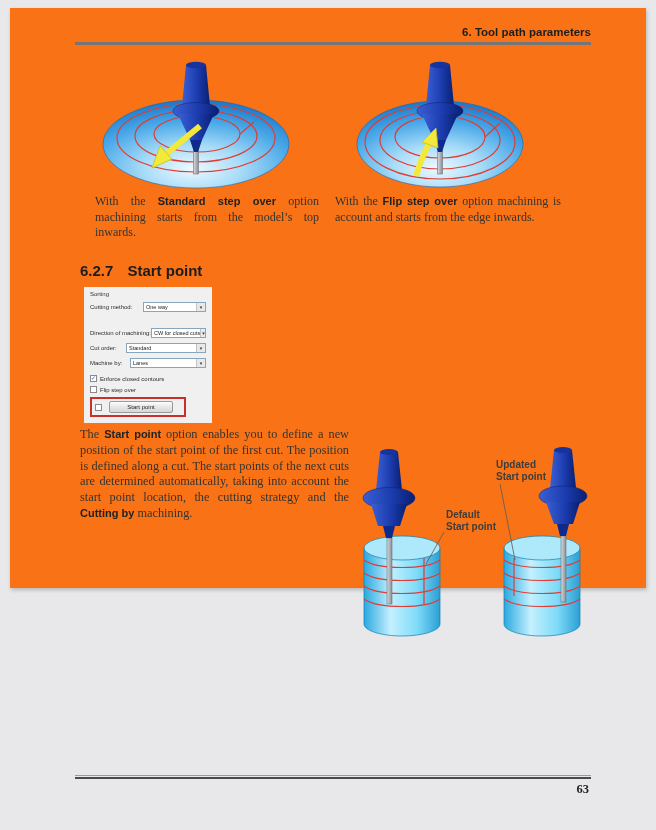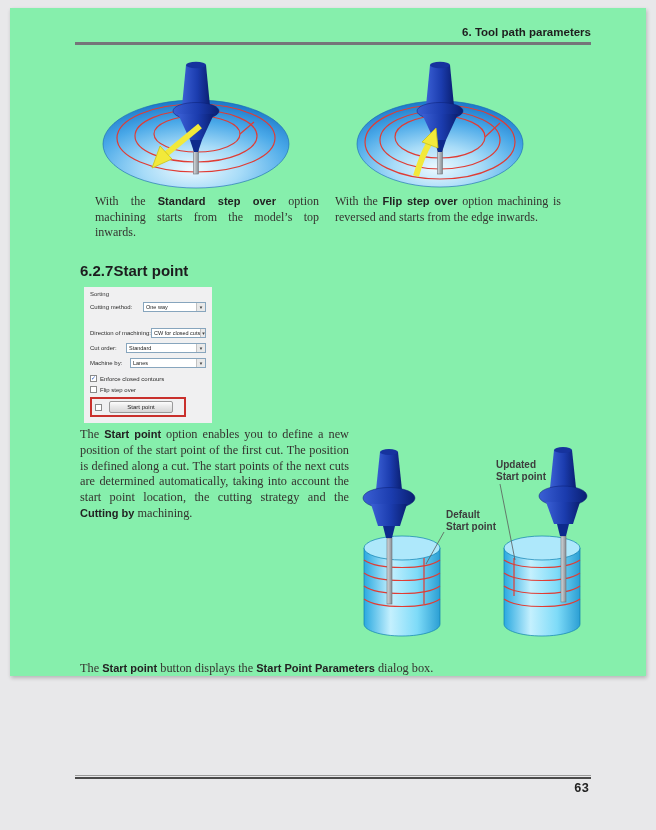--- a/index.html
+++ b/index.html
@@ -4,22 +4,22 @@
 <style>
   * { margin:0; padding:0; box-sizing:border-box; }
   html,body { width:656px; height:830px; }
   body {
     background:#e8e8ea;
     font-family:"Liberation Serif", serif;
     position:relative;
     overflow:hidden;
   }
   .page {
-    position:absolute; left:10px; top:8px; width:636px; height:668px;
-    background:#86efac;
+    position:absolute; left:10px; top:8px; width:636px; height:580px;
+    background:#f97316;
     box-shadow:1px 2px 4px rgba(0,0,0,0.22);
   }
   
   .header-title {
     position:absolute; top:18px; right:55px;
     font-family:"Liberation Sans", sans-serif;
     font-size:11.5px; font-weight:bold; color:#1e1e1e;
   }
   .header-rule {
     position:absolute; left:65px; top:34px; width:516px; height:3px;
@@ -39,21 +39,21 @@
   .term {
     font-family:"Liberation Sans", sans-serif;
     font-weight:bold; font-size:11px; color:#222;
   }
   
   .section-heading {
     position:absolute; left:70px; top:254px;
     font-family:"Liberation Sans", sans-serif;
     font-size:15px; font-weight:bold; color:#1c1c1e;
   }
-  .section-heading .num { }
+  .section-heading .num { margin-right:14px; }
   
   .dialog {
     position:absolute; left:74px; top:279px; width:128px;
     background:#f0f0f1; padding:4px 6px 6px 6px;
     font-family:"Liberation Sans", sans-serif;
     font-size:6px; color:#2b2b2b;
   }
   .dlg-group { margin-bottom:5px; font-size:6px; color:#333; }
   .dlg-row { display:flex; align-items:center; }
   .dlg-row .lbl { font-size:6px; white-space:nowrap; }
@@ -96,21 +96,21 @@
   
   .closing {
     position:absolute; left:70px; top:653px; width:509px;
     font-size:12.3px; color:#35332f;
   }
   
   .footer-rule-top    { position:absolute; left:65px; top:767px; width:516px; height:1px; background:#9a9a9a; }
   .footer-rule-bottom { position:absolute; left:65px; top:769px; width:516px; height:2px; background:#4a4a4a; }
   .page-number {
     position:absolute; top:774px; right:57px;
-    font-family:Liberation Mono, monospace;
+    font-family:Liberation Serif, serif;
     font-size:12.5px; font-weight:bold; color:#222;
   }
   svg text {
     font-family:"Liberation Sans", sans-serif;
     font-weight:bold; fill:#3d3d3d;
   }
 </style>
 </head>
 <body>
 
@@ -191,21 +191,21 @@
       <path d="M68,56 L104,56 L92,82 L80,82 Z" fill="url(#toolG2)"></path>
       <path d="M80,82 L92,82 L88,94 L84,94 Z" fill="#0d2a8c"></path>
     </g>
     <g>
       <path d="M62,118 C66,104 70,94 76,84" stroke="#f2e93a" stroke-width="6" fill="none"></path>
       <polygon points="82,70 84,90 68,84" fill="#f2e93a" stroke="#c9c218" stroke-width="0.8"></polygon>
     </g>
   </svg>
 
   <p class="caption caption-left"><span>With the </span><span class="term">Standard step over</span><span> option machining starts from the model’s top inwards.</span></p>
-  <p class="caption caption-right"><span>With the </span><span class="term">Flip step over</span><span> option machining is reversed and starts from the edge inwards.</span></p>
+  <p class="caption caption-right"><span>With the </span><span class="term">Flip step over</span><span> option machining is account and starts from the edge inwards.</span></p>
 
   <h2 class="section-heading"><span class="num">6.2.7</span><span>Start point</span></h2>
 
   <div class="dialog">
     <div class="dlg-group">Sorting</div>
     <div class="dlg-row mb16">
       <span class="lbl">Cutting method:</span>
       <span class="combo w63">
           <span class="val">One way</span>
           <span class="arrow">▼</span>
@@ -310,21 +310,18 @@
         <ellipse cx="205" cy="50" rx="24" ry="10" fill="url(#toolG3)" stroke="#0a1f72" stroke-width="0.5"></ellipse>
         <path d="M188,56 L222,56 L215,78 L196,78 Z" fill="url(#toolG3)"></path>
         <path d="M199,78 L211,78 L208,90 L202,90 Z" fill="#0d2a8c"></path>
       </g>
       <path d="M142,38 L157,114" stroke="#5a5a5a" stroke-width="0.8" fill="none"></path>
     </g>
     <text x="138" y="22" font-size="10">Updated</text>
     <text x="138" y="34" font-size="10">Start point</text>
   </svg>
 
-  <p class="closing">
-    <span>The </span><span class="term">Start point</span><span> button displays the </span><span class="term">Start Point Parameters</span><span> dialog box.</span>
-  </p>
 
   <div class="footer-rule-top"></div>
   <div class="footer-rule-bottom"></div>
   <div class="page-number">63</div>
 
 </div>
 
 </body></html>

